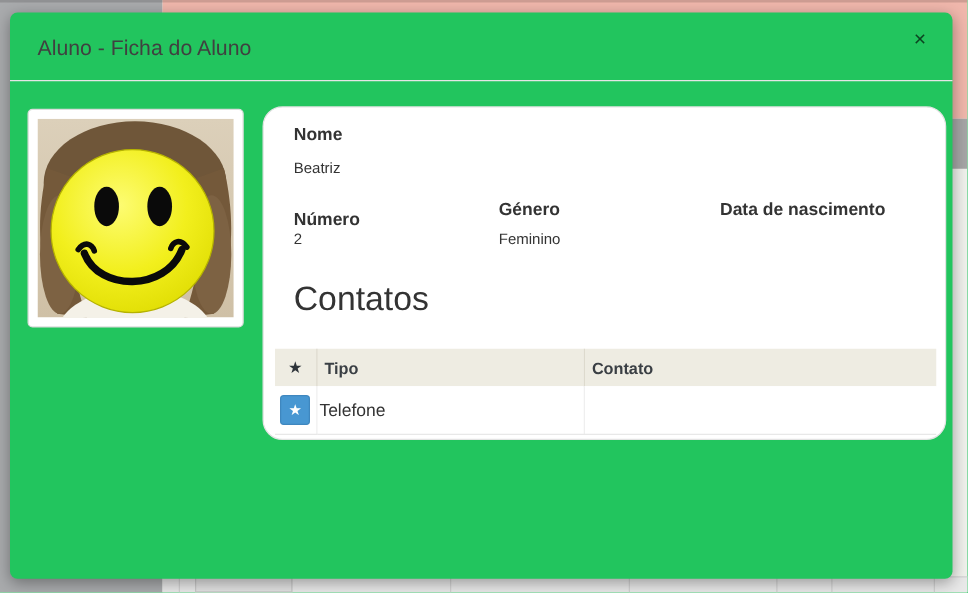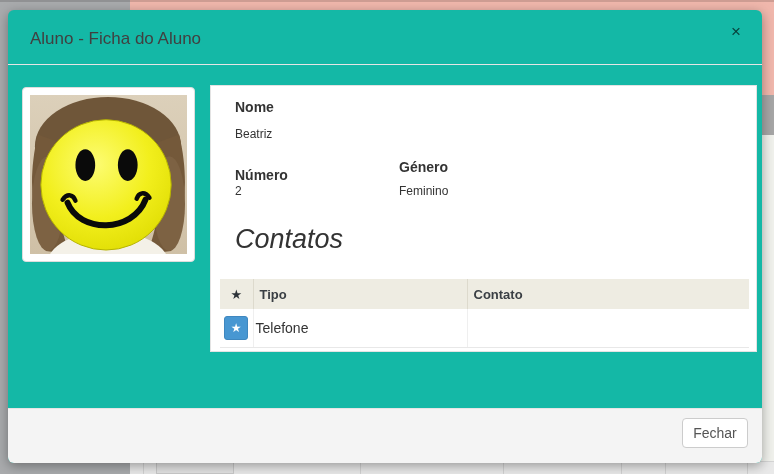--- a/index.html
+++ b/index.html
@@ -11,42 +11,42 @@
   .bg-sidebar { position:absolute; left:0; top:0; width:130px; height:474px; background:#a9abad; }
   .bg-pink { position:absolute; left:130px; top:0; width:644px; height:95px; background:#f0b7ac; }
   .bg-grayband { position:absolute; left:130px; top:95px; width:644px; height:40px; background:#a6a6a6; }
   .bg-topline { position:absolute; left:0; top:0; width:774px; height:2px; background:rgba(0,0,0,0.14); }
   .bg-bottomrow { position:absolute; left:130px; top:461px; width:644px; height:13px; background:#e9e9e9; border-top:1px solid #d4d4d4; }
   .bg-cell-line { position:absolute; top:461px; width:1px; height:13px; background:#d2d2d2; }
   .bg-input-box { position:absolute; left:156px; top:461px; width:78px; height:13px; background:#e2e2e2; border:1px solid #c9c9c9; }
   .bg-row-text { position:absolute; left:400px; top:459px; width:126px; text-align:center; font-size:13px; color:#a5a5a5; }
 
   
-  .modal { position:absolute; left:8px; top:10px; width:754px; height:453px; background:#14b8a6; border-radius:6px; box-shadow:0 3px 12px rgba(0,0,0,0.35); }
+  .modal { position:absolute; left:8px; top:10px; width:754px; height:453px; background:#22c55e; border-radius:6px; box-shadow:0 3px 12px rgba(0,0,0,0.35); }
   .modal-header { position:absolute; left:0; top:0; width:100%; height:55px; border-bottom:1px solid #e5e5e5; }
   .modal-title { position:absolute; left:22px; top:0; line-height:58px; font-size:17px; color:#404040; }
   .modal-close { position:absolute; right:14px; top:10px; width:24px; height:24px; border:none; background:transparent; font-size:17px; line-height:24px; color:#000; opacity:0.65; cursor:pointer; text-align:center; }
 
   
   .photo-card { position:absolute; left:14px; top:77px; width:173px; height:175px; background:#fff; border:1px solid #ddd; border-radius:4px; padding:7px; }
   .photo-card svg { width:100%; height:100%; display:block; }
 
   
-  .info-panel { position:absolute; left:202px; top:75px; width:547px; height:267px; border:1px solid #e3e3e3; border-radius:0; background:#fff; }
+  .info-panel { position:absolute; left:202px; top:75px; width:547px; height:267px; border:1px solid #e3e3e3; border-radius:16px; background:#fff; }
   .fld-label { position:absolute; font-size:14px; font-weight:bold; color:#333; }
   .fld-value { position:absolute; font-size:12px; color:#333; }
   .l-nome   { left:24px;  top:13px; }
   .v-nome   { left:24px;  top:41px; }
   .l-num    { left:24px;  top:81px; }
   .v-num    { left:24px;  top:98px; }
   .l-gen    { left:188px; top:73px; }
   .v-gen    { left:188px; top:98px; }
   .l-nasc   { left:365px; top:73px; }
   .v-nasc   { left:365px; top:98px; }
-  .contacts-heading { position:absolute; left:24px; top:138px; font-size:27px; font-weight:400; color:#333;font-style:italic; }
+  .contacts-heading { position:absolute; left:24px; top:138px; font-size:27px; font-weight:400; color:#333; }
 
   
   .contacts-table { position:absolute; left:9px; top:193px; width:529px; border-collapse:collapse; table-layout:fixed; font-size:14px; }
   .contacts-table th { background:#eeece2; font-weight:bold; font-size:13px; color:#3a3f44; text-align:left; height:30px; padding:0 6px; border-right:1px solid #dddacd; }
   .contacts-table th:last-child { border-right:none;margin-left:17px; }
   .contacts-table th.star-col { text-align:center; padding:0; color:#2d3339; font-size:13px; }
   .contacts-table td { height:38px; padding:0 2px; border-bottom:1px solid #e8e8e8; border-right:1px solid #efefef; background:#fff; }
   .contacts-table td:last-child { border-right:none; }
   .col-star { width:33px; } .col-tipo { width:214px; }
   .star-btn { width:24px; height:24px; border:1px solid #3f87bf; border-radius:3px; background:#4897d2; color:#fff; font-size:12px; line-height:22px; text-align:center; cursor:pointer; display:block; margin:0 auto; padding:0; }
@@ -115,20 +115,21 @@
   <div class="info-panel">
     <div class="fld-label l-nome">Nome</div>
     <div class="fld-value v-nome">Beatriz</div>
 
     <div class="fld-label l-num">Número</div>
     <div class="fld-value v-num">2</div>
 
     <div class="fld-label l-gen">Género</div>
     <div class="fld-value v-gen">Feminino</div>
 
+    <div class="fld-label l-nasc">Data de nascimento</div>
     <div class="fld-value v-nasc"></div>
 
     <div class="contacts-heading">Contatos</div>
 
     <table class="contacts-table">
       <colgroup>
           <col class="col-star">
           <col class="col-tipo">
           <col>
         </colgroup>
@@ -144,17 +145,14 @@
           <td style="padding:0;">
             <button class="star-btn">★</button>
           </td>
           <td>Telefone</td>
           <td></td>
         </tr>
       </tbody>
     </table>
   </div>
 
-  <div class="modal-footer">
-    <button class="close-footer-btn">Fechar</button>
-  </div>
 
 </div>
 
 </body></html>

